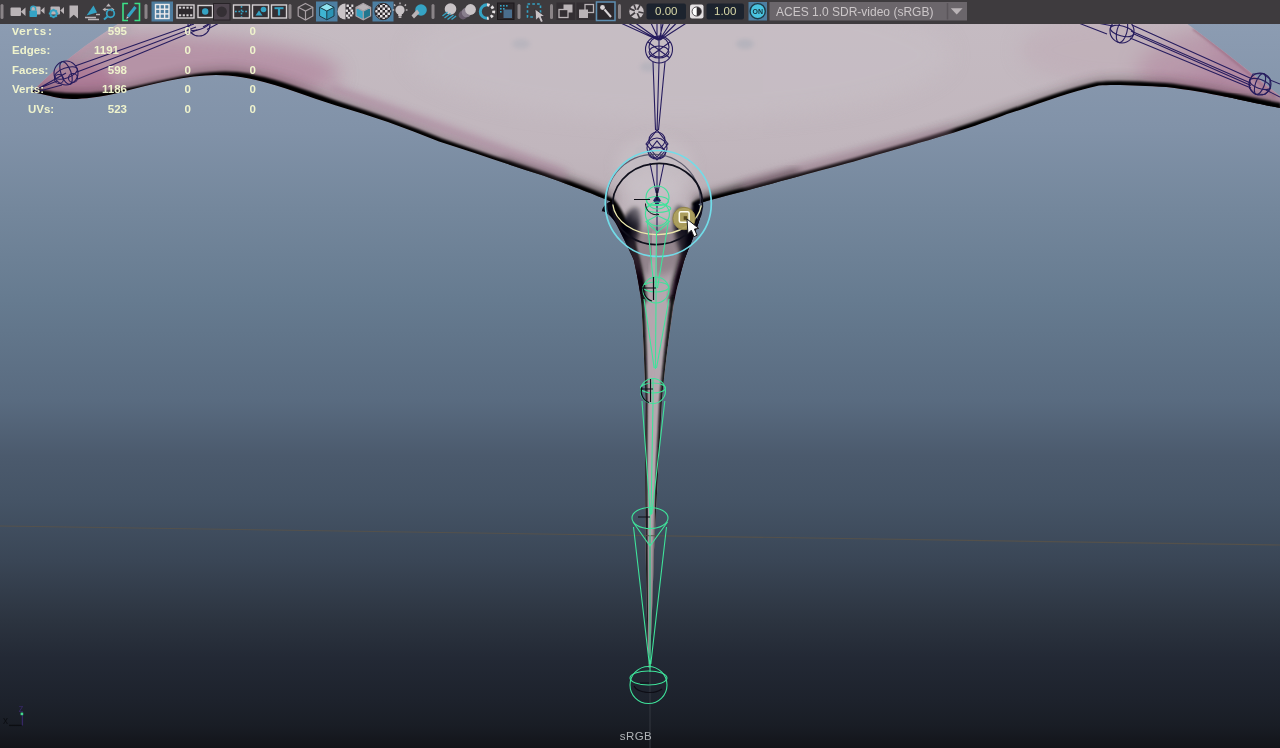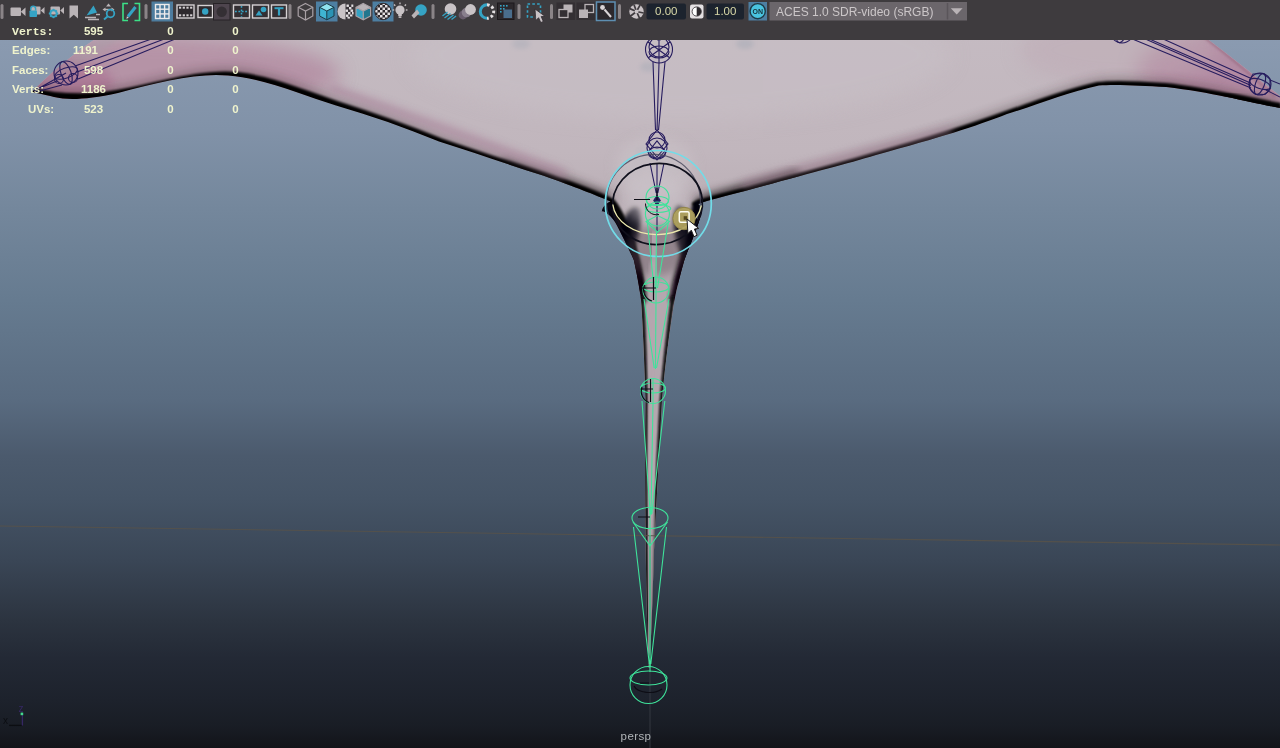--- a/index.html
+++ b/index.html
@@ -6,24 +6,24 @@
     font-family:"Liberation Sans",sans-serif;background:#14171d;}
   #stage{position:absolute;left:0;top:0;width:1280px;height:748px;overflow:hidden;}
   #sky{position:absolute;left:0;top:0;width:1280px;height:748px;
     background:linear-gradient(to bottom,
       #90a0b5 0%, #8c9cb2 3%, #8192a8 17.4%, #74879c 28%, #667b90 40.1%,
       #596b80 53.5%, #4b5a6d 61%, #455466 66.8%, #3a4656 74.9%,
       #2c3440 82.9%, #232935 88%, #1d222c 93.6%, #191d25 97%, #121419 100%);}
   #mainsvg{position:absolute;left:0;top:0;}
   .hud{position:absolute;color:#eff3cd;font-size:11.5px;font-weight:bold;
     letter-spacing:0px;}
-  .hudr{position:absolute;color:#eff3cd;font-size:11.5px;font-weight:bold;text-align:center;}
+  .hudr{position:absolute;color:#eff3cd;font-size:11.5px;font-weight:bold;text-align:right;}
   #persp{position:absolute;left:586px;top:729.5px;width:100px;text-align:center;
     color:#b0b4b7;font-size:11.5px;font-weight:normal;letter-spacing:0.4px;}
-  #toolbar{position:absolute;left:0;top:0;width:1280px;height:40px;background:#3e3b3e;}
+  #toolbar{position:absolute;left:0;top:0;width:1280px;height:24px;background:#3e3b3e;}
 </style>
 </head>
 <body>
 <div id="stage">
 <div id="sky"></div>
 <svg id="mainsvg" width="1280" height="748" viewBox="0 0 1280 748">
 <defs>
   <linearGradient id="bodyG" x1="0" y1="20" x2="0" y2="260" gradientUnits="userSpaceOnUse">
     <stop offset="0" stop-color="#c5bbc2"></stop>
     <stop offset="0.55" stop-color="#c1b6bd"></stop>
@@ -534,14 +534,14 @@
 <div class="hudr" style="left:150px;top:44px;width:41px;">0</div>
 <div class="hudr" style="left:150px;top:63.7px;width:41px;">0</div>
 <div class="hudr" style="left:150px;top:83.3px;width:41px;">0</div>
 <div class="hudr" style="left:150px;top:103px;width:41px;">0</div>
 <div class="hudr" style="left:215px;top:24.5px;width:41px;">0</div>
 <div class="hudr" style="left:215px;top:44px;width:41px;">0</div>
 <div class="hudr" style="left:215px;top:63.7px;width:41px;">0</div>
 <div class="hudr" style="left:215px;top:83.3px;width:41px;">0</div>
 <div class="hudr" style="left:215px;top:103px;width:41px;">0</div>
 
-<div id="persp">persp</div>
+<div id="persp">sRGB</div>
 </div>
 
 </body></html>

